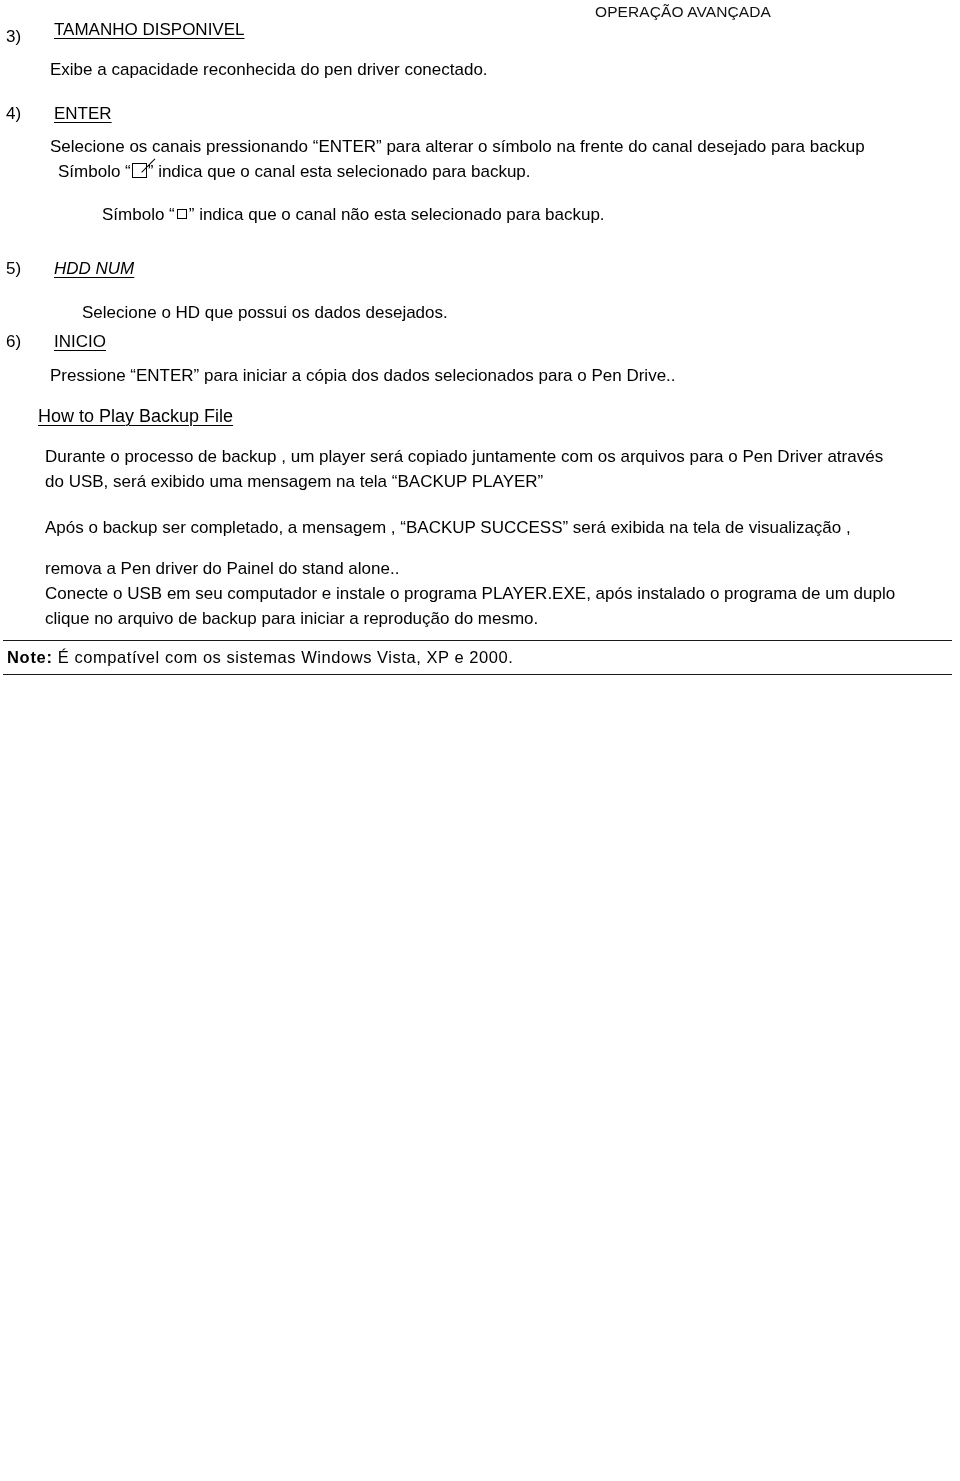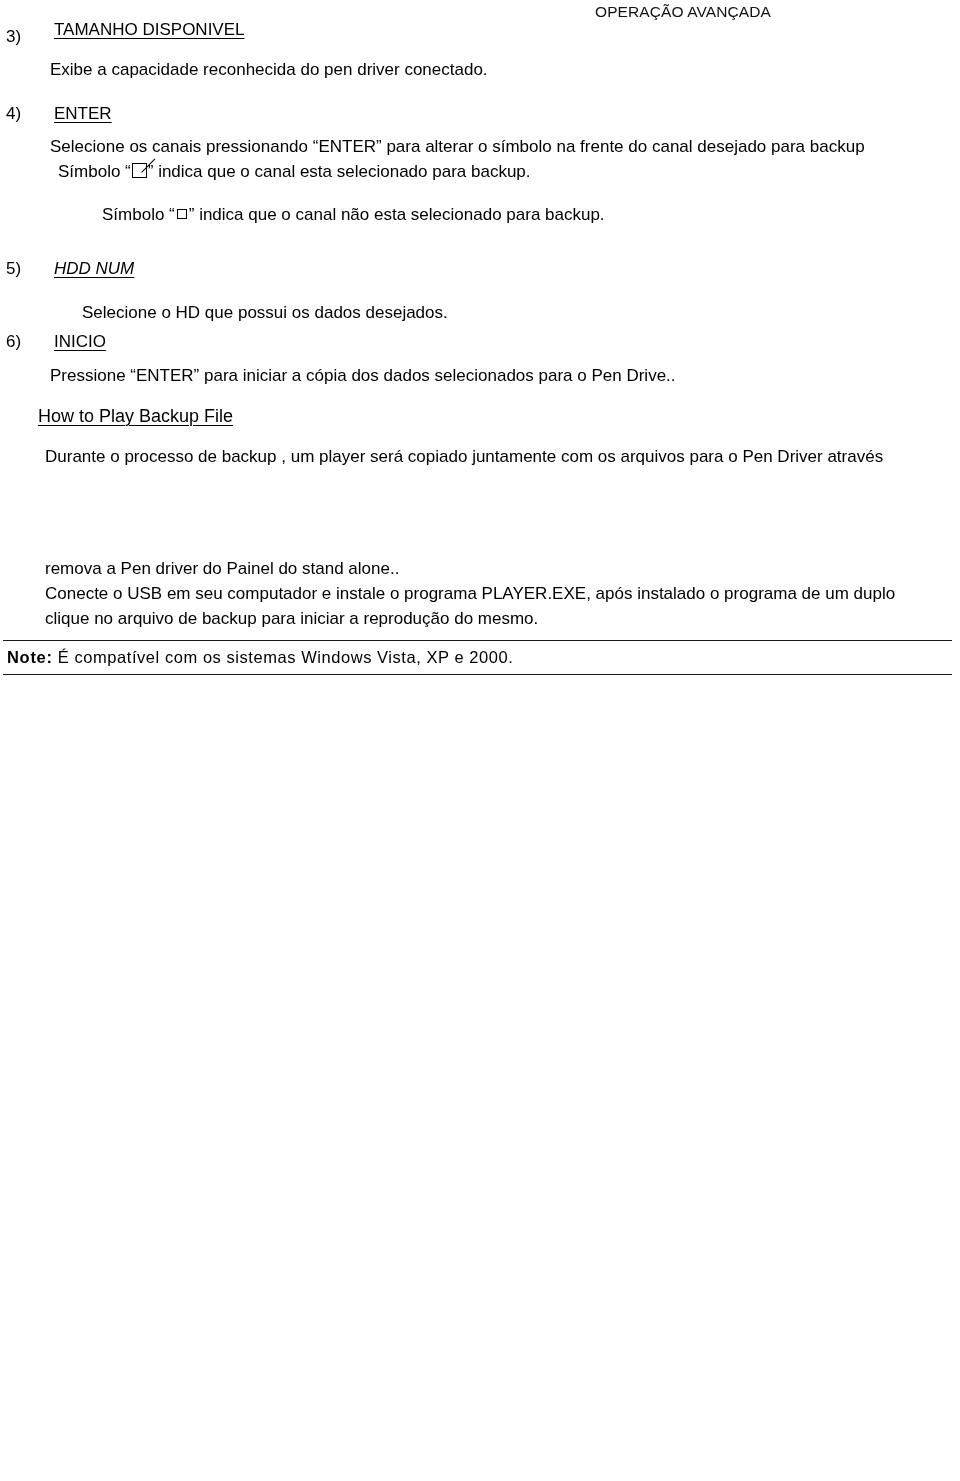--- a/index.html
+++ b/index.html
@@ -172,21 +172,23 @@
   <div class="ln heading-u" style="left:54px; top:258px;font-style:italic;">HDD NUM</div>
   <div class="ln body-line" style="left:50px; top:302px;margin-left:32px;">Selecione o HD que possui os dados desejados.</div>
 
   <div class="marker" style="top:331px;">6)</div>
   <div class="ln heading-u" style="left:54px; top:331px;">INICIO</div>
   <div class="ln body-line" style="left:50px; top:365px;">Pressione “ENTER” para iniciar a cópia dos dados selecionados para o Pen Drive..</div>
 
   <div class="ln heading-u" style="left:38px; top:405px; font-size:18px;">How to Play Backup File</div>
 
   <div class="ln body-line" style="left:45px; top:446px;">Durante o processo de backup , um player será copiado juntamente com os arquivos para o Pen Driver através</div>
-
+  <div class="ln body-line" style="left:45px; top:471px;">do USB, será exibido uma mensagem na tela “BACKUP PLAYER”</div>
+
+  <div class="ln body-line" style="left:45px; top:517px;">Após o backup ser completado, a mensagem , “BACKUP SUCCESS” será exibida na tela de visualização ,</div>
   <div class="ln body-line" style="left:45px; top:542px;margin-top:16px;">remova a Pen driver do Painel do stand alone..</div>
 
   <div class="ln body-line" style="left:45px; top:583px;">Conecte o USB em seu computador e instale o programa PLAYER.EXE, após instalado o programa de um duplo</div>
   <div class="ln body-line" style="left:45px; top:608px;">clique no arquivo de backup para iniciar a reprodução do mesmo.</div>
 
   <div class="note-block">
     <div class="note-rule"></div>
     <div class="note-row">
       <span class="note-label">Note:</span>
       <span class="note-text">É compatível com os sistemas Windows Vista, XP e 2000.</span>

